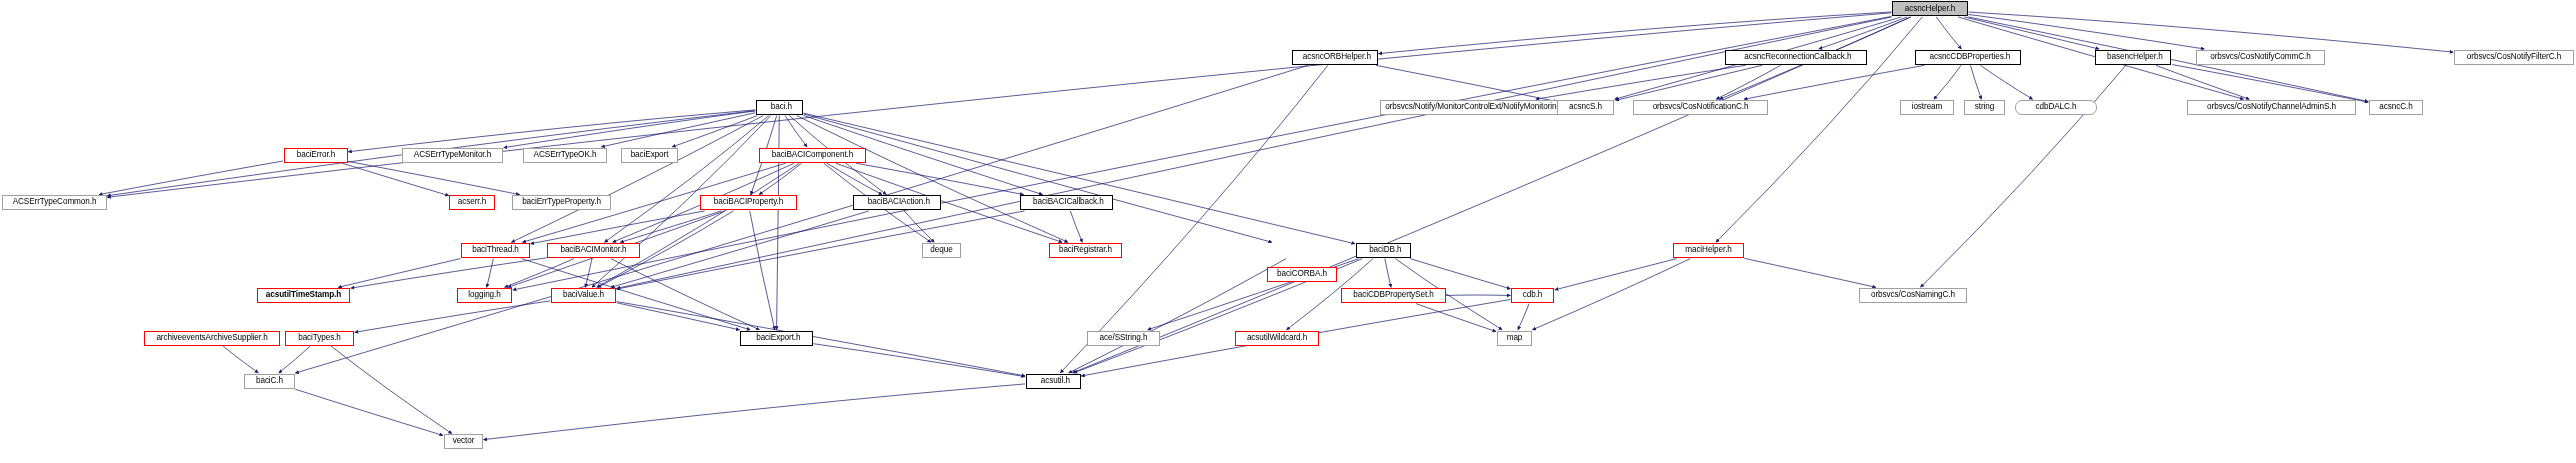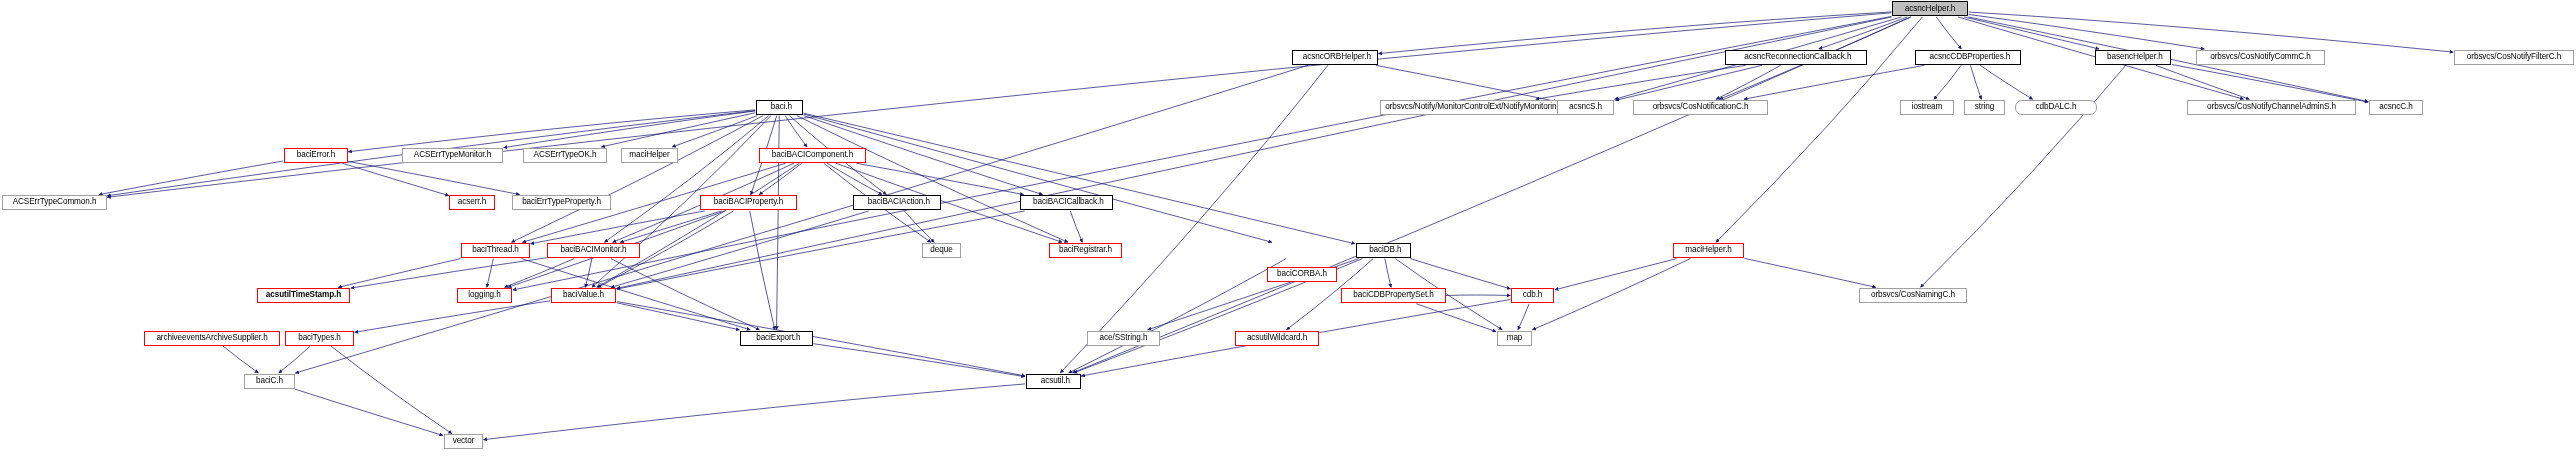--- a/index.html
+++ b/index.html
@@ -173,21 +173,21 @@
       <div class="node " style="left: 1557px; top: 100px; width: 57px;">acsncS.h</div>
       <div class="node " style="left: 1633px; top: 100px; width: 135px;">orbsvcs/CosNotificationC.h</div>
       <div class="node " style="left: 1900px; top: 100px; width: 54px;">iostream</div>
       <div class="node " style="left: 1964px; top: 100px; width: 41px;">string</div>
       <div class="node " style="left: 2015px; top: 100px; width: 82px; border-radius: 7px;">cdbDALC.h</div>
       <div class="node " style="left: 2187px; top: 100px; width: 169px;">orbsvcs/CosNotifyChannelAdminS.h</div>
       <div class="node " style="left: 2369px; top: 100px; width: 54px;">acsncC.h</div>
       <div class="node red" style="left: 284px; top: 148px; width: 64px;">baciError.h</div>
       <div class="node " style="left: 402px; top: 148px; width: 101px;">ACSErrTypeMonitor.h</div>
       <div class="node " style="left: 523px; top: 148px; width: 84px;">ACSErrTypeOK.h</div>
-      <div class="node " style="left: 621px; top: 148px; width: 57px;">maciHelper</div>
+      <div class="node " style="left: 621px; top: 148px; width: 57px;">baciExport</div>
       <div class="node red" style="left: 759px; top: 148px; width: 107px;">baciBACIComponent.h</div>
       <div class="node " style="left: 2px; top: 195px; width: 105px;">ACSErrTypeCommon.h</div>
       <div class="node red" style="left: 449px; top: 195px; width: 46px;">acserr.h</div>
       <div class="node " style="left: 512px; top: 195px; width: 99px;">baciErrTypeProperty.h</div>
       <div class="node red" style="left: 700px; top: 195px; width: 97px;">baciBACIProperty.h</div>
       <div class="node black" style="left: 853px; top: 195px; width: 88px;">baciBACIAction.h</div>
       <div class="node black" style="left: 1020px; top: 195px; width: 93px;">baciBACICallback.h</div>
       <div class="node red" style="left: 461px; top: 243px; width: 69px;">baciThread.h</div>
       <div class="node red" style="left: 547px; top: 243px; width: 93px;">baciBACIMonitor.h</div>
       <div class="node " style="left: 922px; top: 243px; width: 39px;">deque</div>

